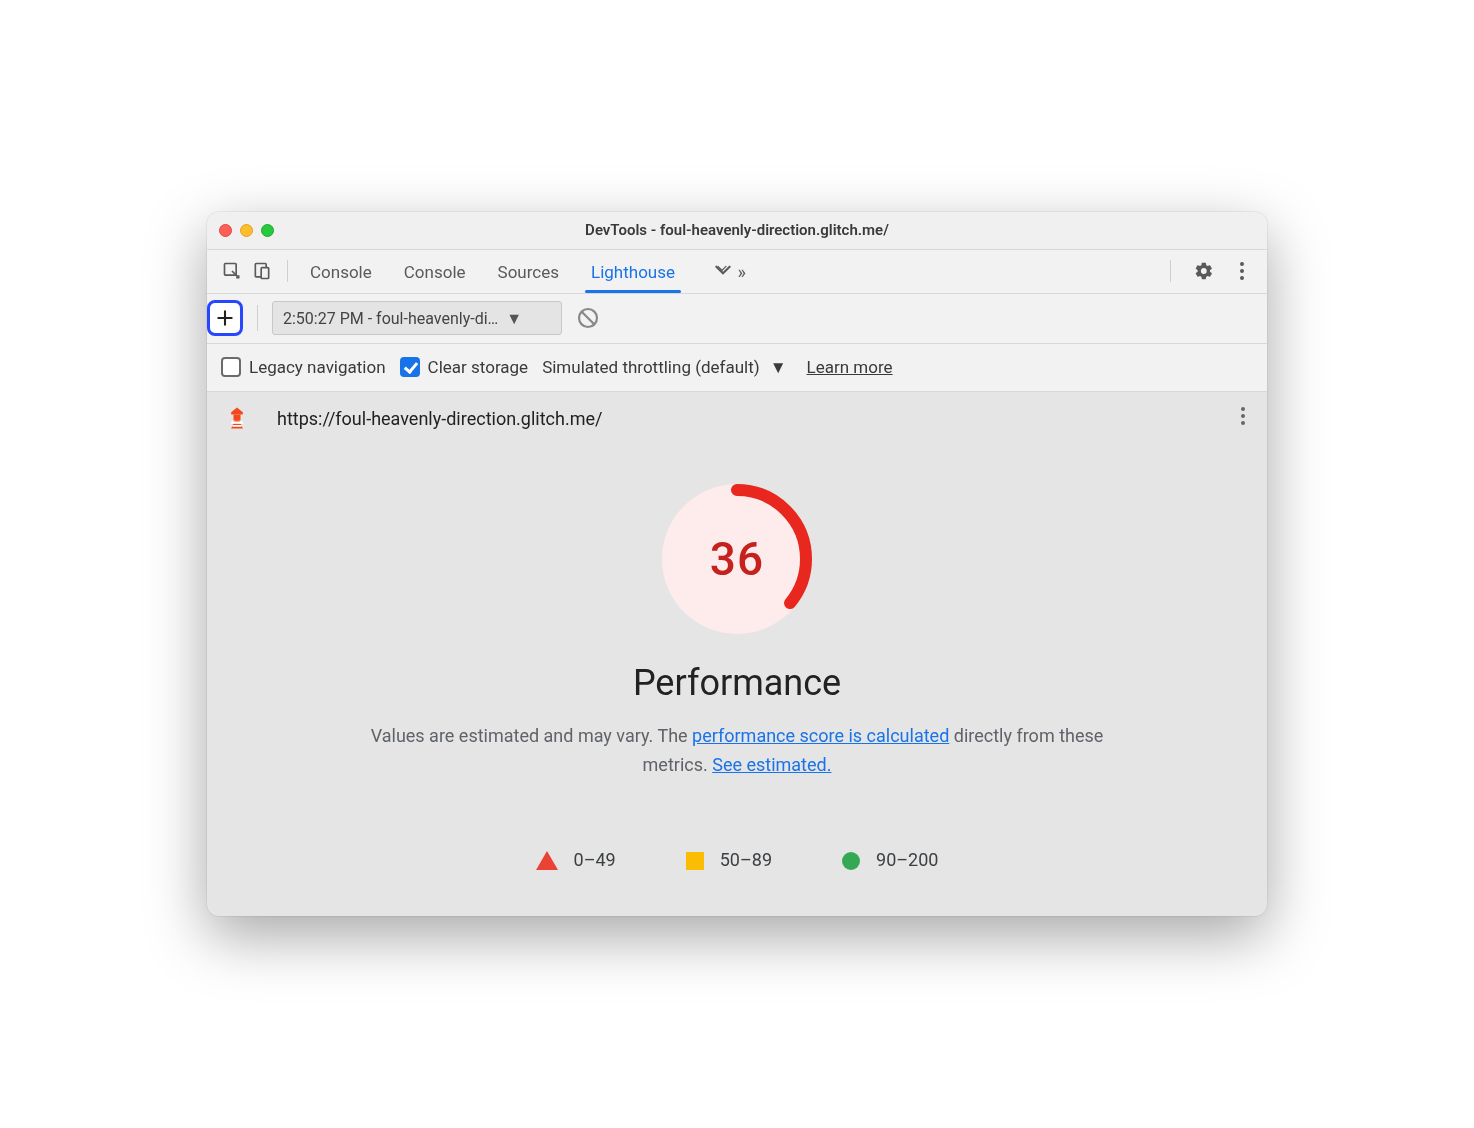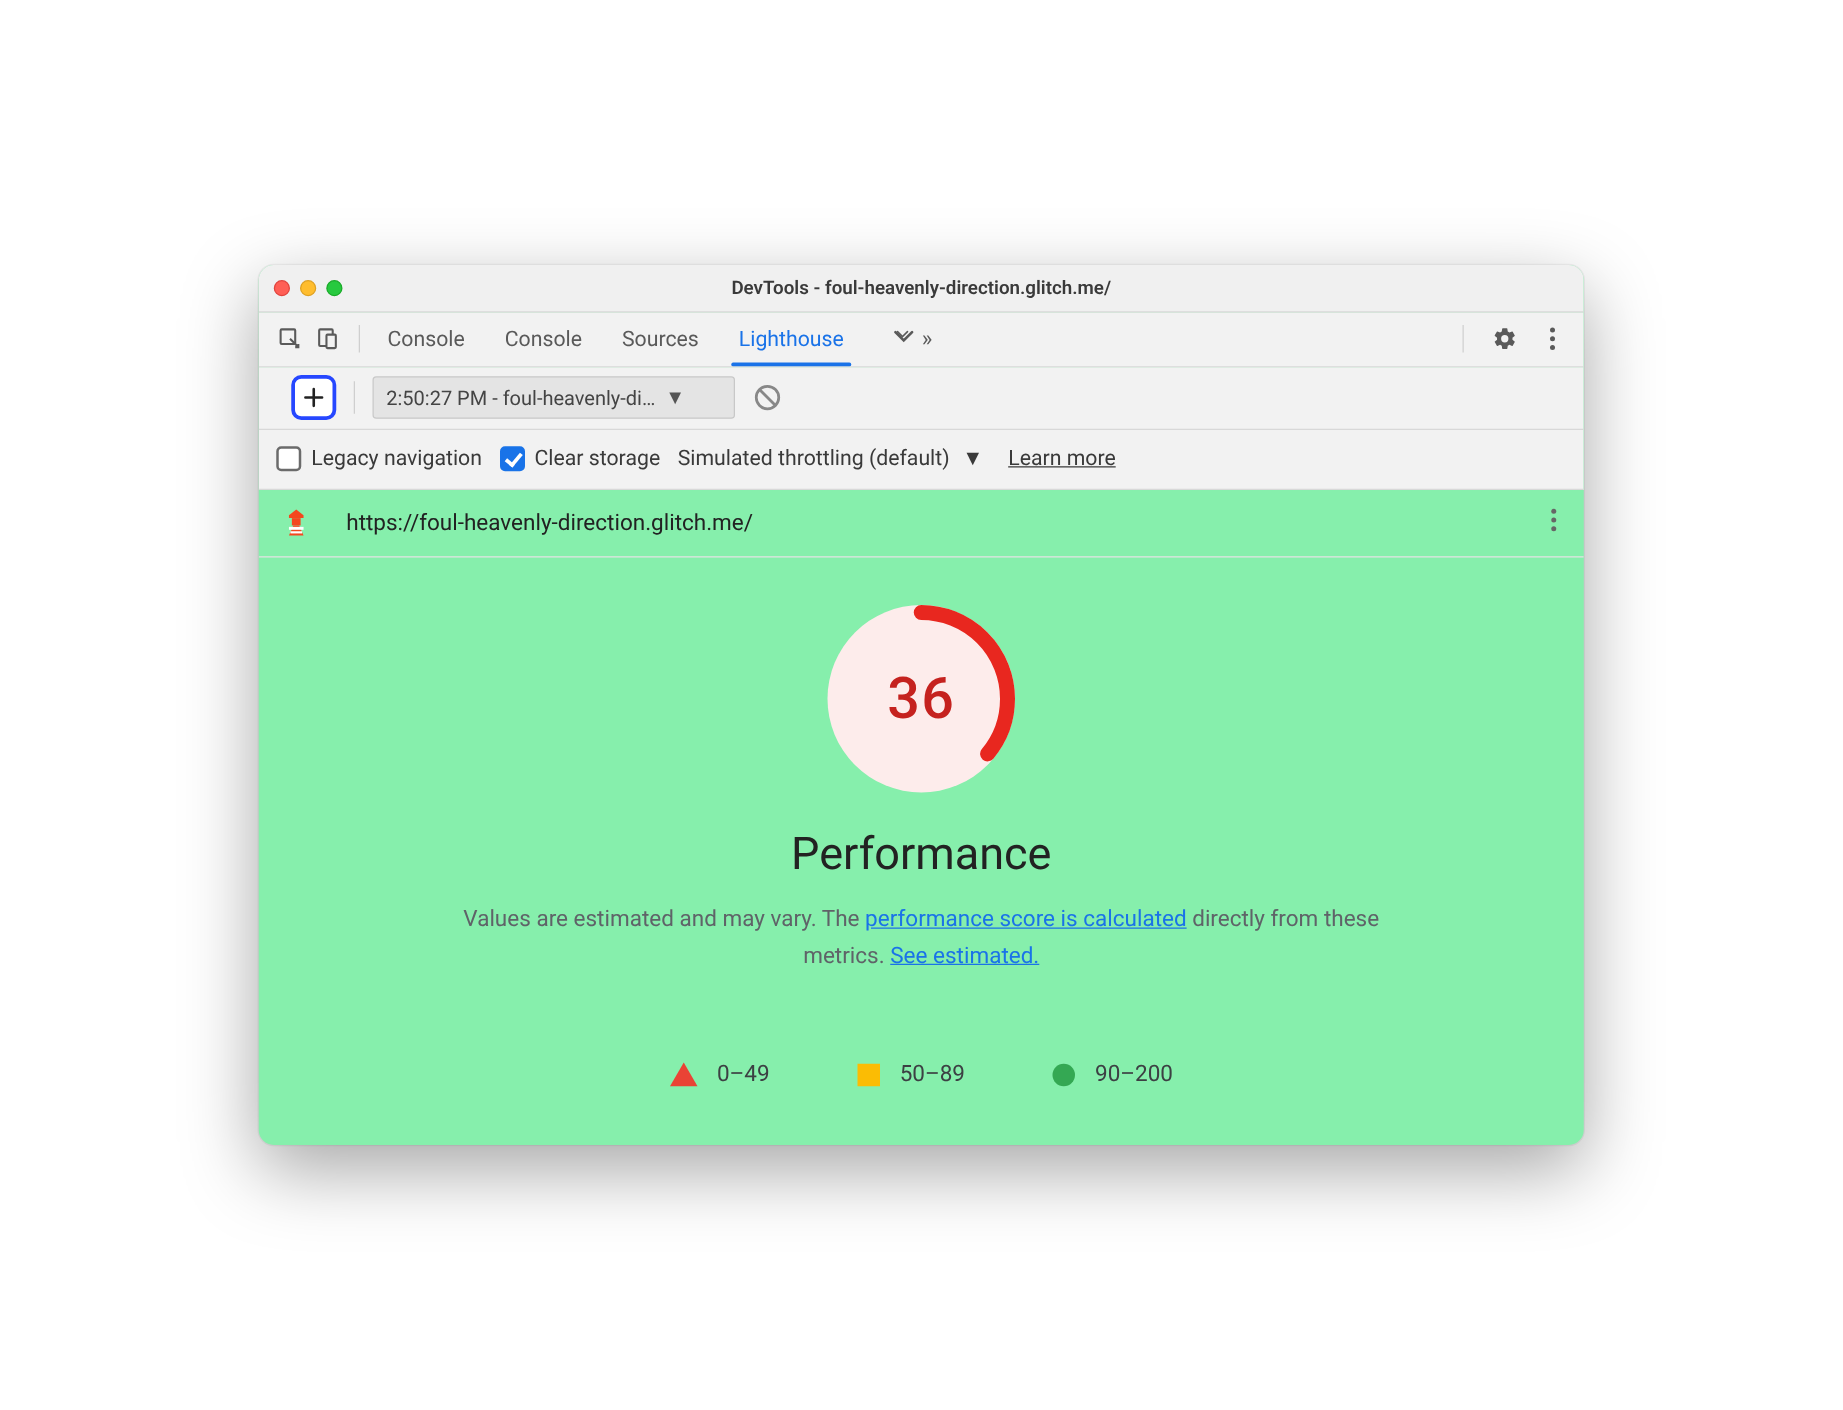--- a/index.html
+++ b/index.html
@@ -9,21 +9,21 @@
       display: flex;
       align-items: center;
       justify-content: center;
       min-height: 100vh;
       padding: 40px;
     }
     .window {
       width: 1060px;
       border-radius: 12px;
       overflow: hidden;
-      background: #86efac;
+      background: #e5e5e5;
       box-shadow: 0 20px 60px rgba(0,0,0,0.35), 0 0 0 1px rgba(0,0,0,0.05);
     }
     
     .titlebar {
       height: 38px;
       background: #f0f0f0;
       border-bottom: 1px solid #d8d8d8;
       display: flex;
       align-items: center;
       padding: 0 12px;
@@ -53,21 +53,21 @@
     .tab.active { color: #1a73e8; }
     .tab.active::after {
       content: ""; position: absolute; left: -4px; right: -4px; bottom: -2px;
       height: 3px; background: #1a73e8; border-radius: 2px;
     }
     .tb-more { color: #5a5a5a; font-size: 18px; cursor: pointer; padding: 0 8px; }
     .tb-right { display: flex; align-items: center; gap: 8px; margin-left: 8px; }
     
     .toolbar2 {
       height: 50px; background: #f2f2f2; border-bottom: 1px solid #d8d8d8;
-      display: flex; align-items: center; padding: 0 26px; gap: 14px;
+      display: flex; align-items: center; padding: 0 0; gap: 14px;
     }
     .plus-btn {
       width: 36px; height: 36px; border-radius: 8px; background: #fff;
       border: 3px solid #2647ff; display: flex; align-items: center; justify-content: center;
       cursor: pointer;
     }
     .plus-btn svg { stroke: #222; }
     .run-select {
       height: 34px; background: #e4e4e4; border: 1px solid #c8c8c8; border-radius: 3px;
       display: flex; align-items: center; padding: 0 10px; gap: 8px; color: #444;
@@ -106,21 +106,21 @@
     }
     .gauge-score { font-size: 46px; font-weight: 500; color: #c5221f; letter-spacing: 1px; }
     .gauge-arc { position: absolute; inset: 0; }
     .metric-title { font-size: 36px; font-weight: 400; color: #222; margin-top: 28px; }
     .metric-desc {
       font-size: 18px; color: #5f6368; text-align: center; max-width: 760px; margin-top: 18px;
       line-height: 1.6;
     }
     .metric-desc a { color: #1a73e8; text-decoration: underline; cursor: pointer; }
     .legend { display: flex; gap: 70px; margin-top: 34px; align-items: center; }
-    .legend-item { display: flex; align-items: center; gap: 16px; font-size: 18px; color: #3c4043; margin-top: 36px; }
+    .legend-item { display: flex; align-items: flex-end; gap: 16px; font-size: 18px; color: #3c4043; margin-top: 36px; }
     .lg-tri { width: 0; height: 0; border-left: 11px solid transparent; border-right: 11px solid transparent; border-bottom: 19px solid #ea4335; }
     .lg-sq { width: 18px; height: 18px; background: #fbbc04; }
     .lg-ci { width: 18px; height: 18px; border-radius: 50%; background: #34a853; }
   </style>
 </head>
 <body>
 
 <div class="window">
 
   <div class="titlebar">

